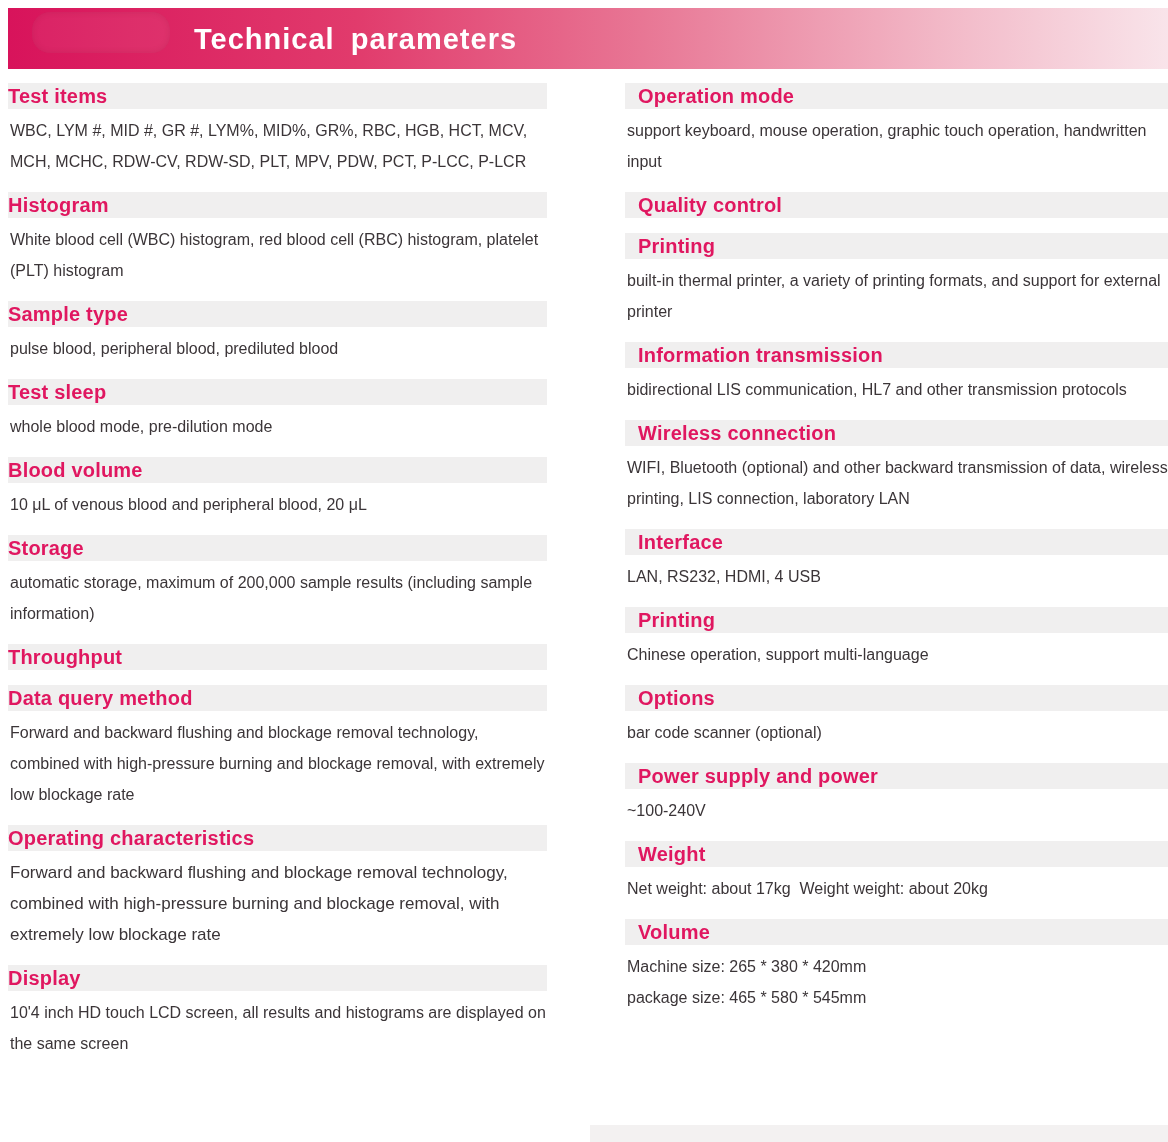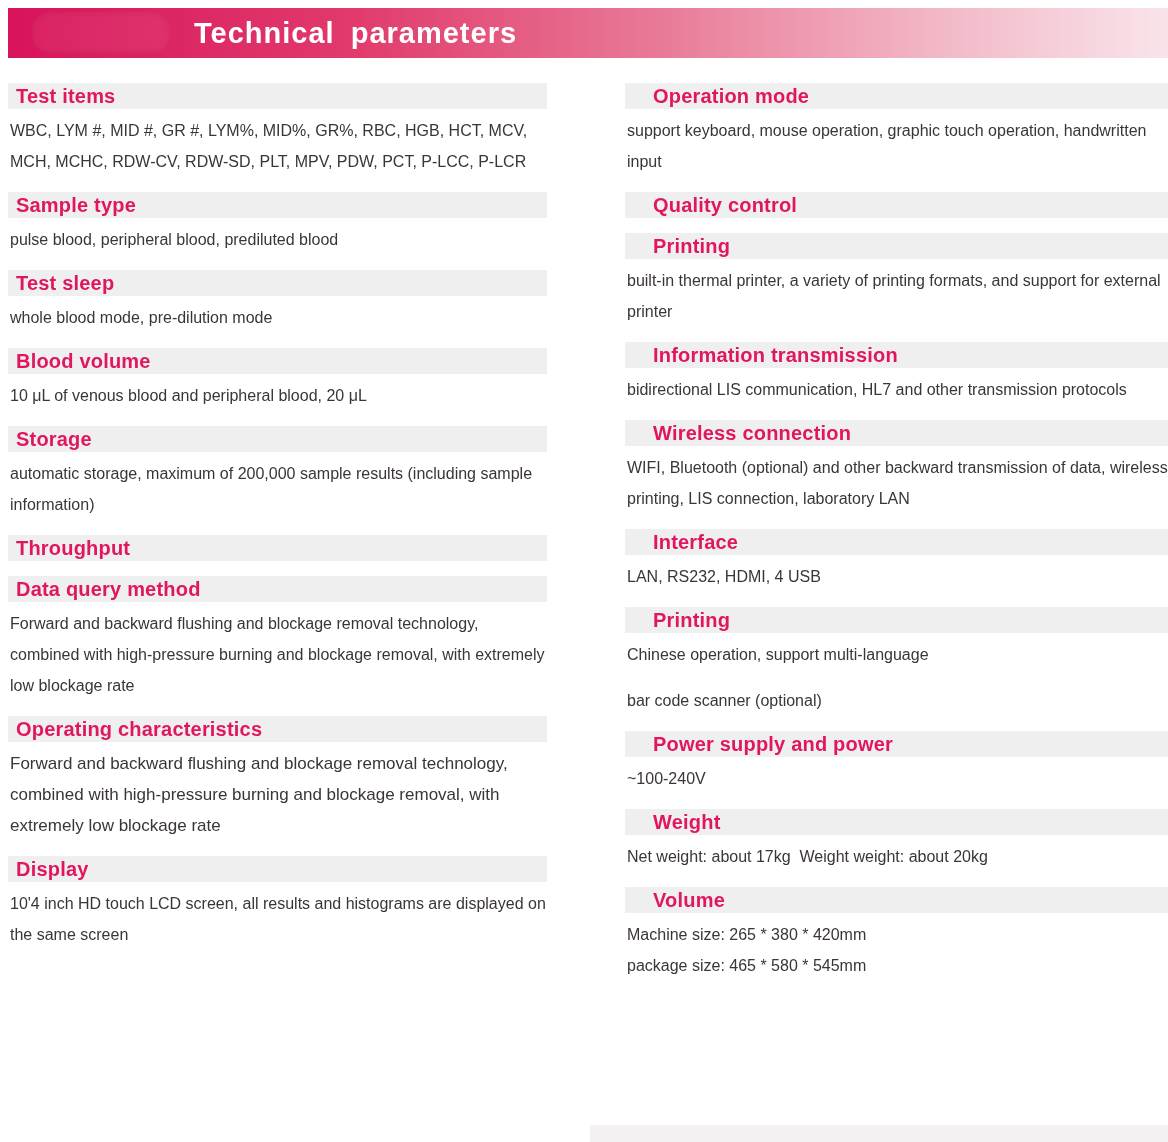--- a/index.html
+++ b/index.html
@@ -8,21 +8,21 @@
     background: #ffffff;
     font-family: "Liberation Sans", sans-serif;
     position: relative;
     overflow: hidden;
   }
 
   
   .banner {
     position: absolute;
     left: 8px; top: 8px; right: 0;
-    height: 50px;
+    height: 61px;
     background: linear-gradient(90deg,
       var(--g-start) 0%,
       #e13b6c 30%,
       #e87795 55%,
       #f2b7c6 80%,
       var(--g-end) 100%);
   }
   .banner-highlight {
     position: absolute;
     left: 24px; top: 4px;
@@ -54,23 +54,23 @@
   .col.left  { width: 539px; }
   .col.right { width: 543px; }
 
   
   .sec { margin-bottom: 15px; }
   .sec-bar {
     background: var(--bar-bg);
     height: 26px;
     display: flex;
     align-items: center;
-    padding-left: 8px;
-  }
-  .col.right .sec-bar { padding-left: 28px; }
+    padding-left: 0;
+  }
+  .col.right .sec-bar { padding-left: 13px; }
   .sec-title {
     margin: 0;
     color: var(--accent);
     font-size: 20px;
     font-weight: bold;
     letter-spacing: 0.2px;
   }
   .sec-body {
     margin: 6px 0 0 2px;
     font-size: 16px;
@@ -102,20 +102,26 @@
 <main>
   <div class="col left">
       <section class="sec">
         <div class="sec-bar">
           <h2 class="sec-title">Test items</h2>
         </div>
         <p class="sec-body">WBC, LYM #, MID #, GR #, LYM%, MID%, GR%, RBC, HGB, HCT, MCV, MCH, MCHC, RDW-CV, RDW-SD, PLT, MPV, PDW, PCT, P-LCC, P-LCR</p>
       </section>
       <section class="sec">
         <div class="sec-bar">
+          <h2 class="sec-title">Histogram</h2>
+        </div>
+        <p class="sec-body">White blood cell (WBC) histogram, red blood cell (RBC) histogram, platelet (PLT) histogram</p>
+      </section>
+      <section class="sec">
+        <div class="sec-bar">
           <h2 class="sec-title">Sample type</h2>
         </div>
         <p class="sec-body">pulse blood, peripheral blood, prediluted blood</p>
       </section>
       <section class="sec">
         <div class="sec-bar">
           <h2 class="sec-title">Test sleep</h2>
         </div>
         <p class="sec-body">whole blood mode, pre-dilution mode</p>
       </section>
@@ -191,20 +197,23 @@
         </div>
         <p class="sec-body">LAN, RS232, HDMI, 4 USB</p>
       </section>
       <section class="sec">
         <div class="sec-bar">
           <h2 class="sec-title">Printing</h2>
         </div>
         <p class="sec-body">Chinese operation, support multi-language</p>
       </section>
       <section class="sec">
+        <div class="sec-bar">
+          <h2 class="sec-title">Options</h2>
+        </div>
         <p class="sec-body">bar code scanner (optional)</p>
       </section>
       <section class="sec">
         <div class="sec-bar">
           <h2 class="sec-title">Power supply and power</h2>
         </div>
         <p class="sec-body">~100-240V</p>
       </section>
       <section class="sec">
         <div class="sec-bar">

